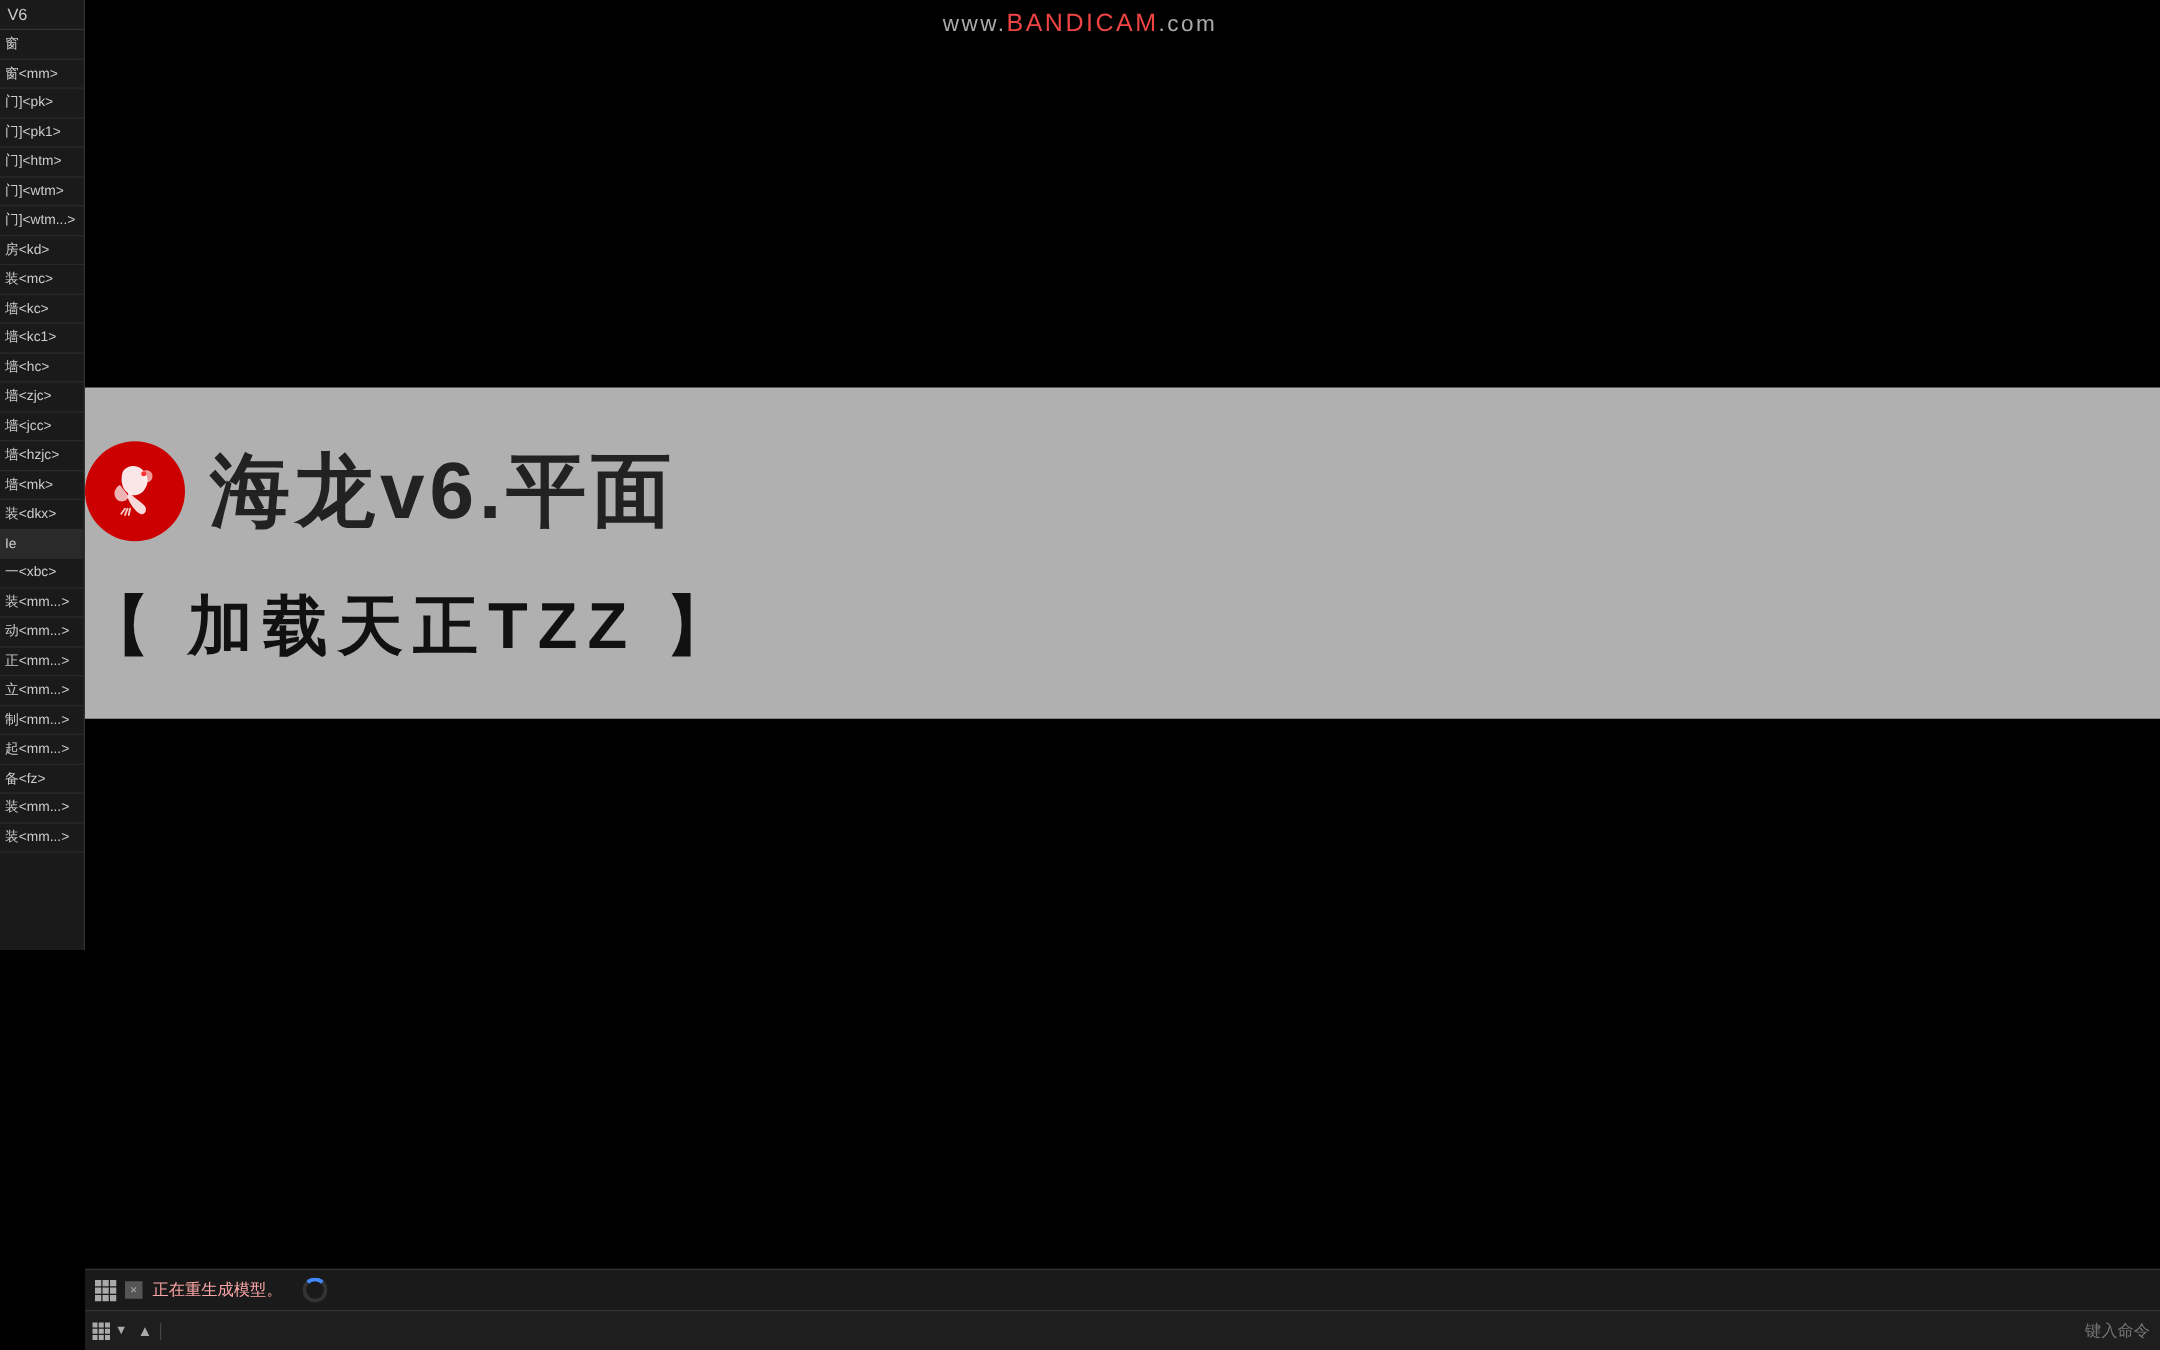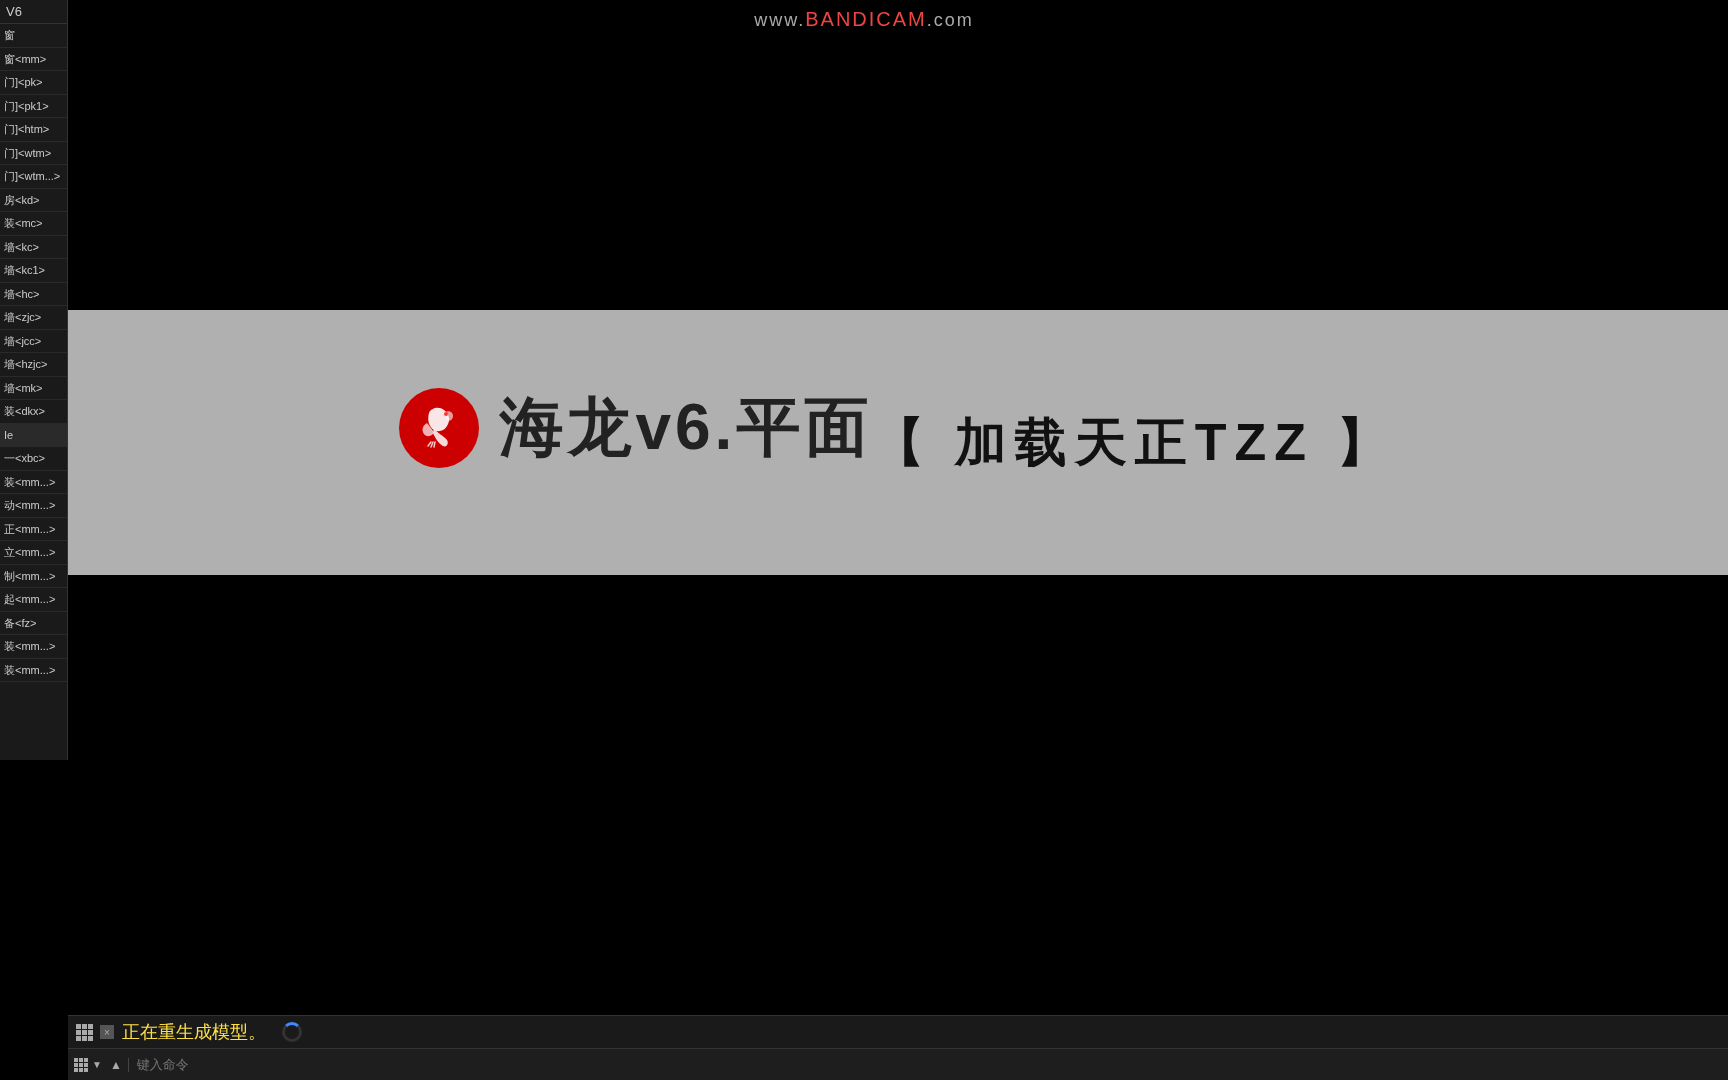--- a/index.html
+++ b/index.html
@@ -76,22 +76,21 @@
 
     
     #dialog-overlay {
       position: absolute;
       left: 68px;
       top: 310px;
       width: 1660px;
       height: 265px;
       background: #b0b0b0;
       display: flex;
-      flex-direction: row;
-      align-items: center;
+      flex-direction: column;
       justify-content: center;
       z-index: 5;
     }
 
     #dialog-header {
       display: flex;
       align-items: center;
       gap: 20px;
       margin-bottom: 30px;
     }
@@ -184,41 +183,42 @@
 
     #cmd-input {
       flex: 1;
       background: transparent;
       border: none;
       color: #ccc;
       font-size: 13px;
       padding: 0 8px;
       outline: none;
       font-family: 'SimHei', 'Microsoft YaHei', sans-serif;
+      text-align: right;
     }
 
     
     #status-line {
       position: absolute;
       left: 68px;
       bottom: 32px;
       width: 1660px;
       height: 33px;
       background: #1a1a1a;
       border-top: 1px solid #333;
       display: flex;
       align-items: center;
       z-index: 11;
       padding: 0 8px;
       gap: 8px;
     }
 
     #status-message {
-      color: #fde047;
-      font-size: 18px;
+      color: #fca5a5;
+      font-size: 13px;
     }
 
     
     .dragon-circle {
       width: 80px;
       height: 80px;
       border-radius: 50%;
       background: #cc0000;
       display: flex;
       align-items: center;

